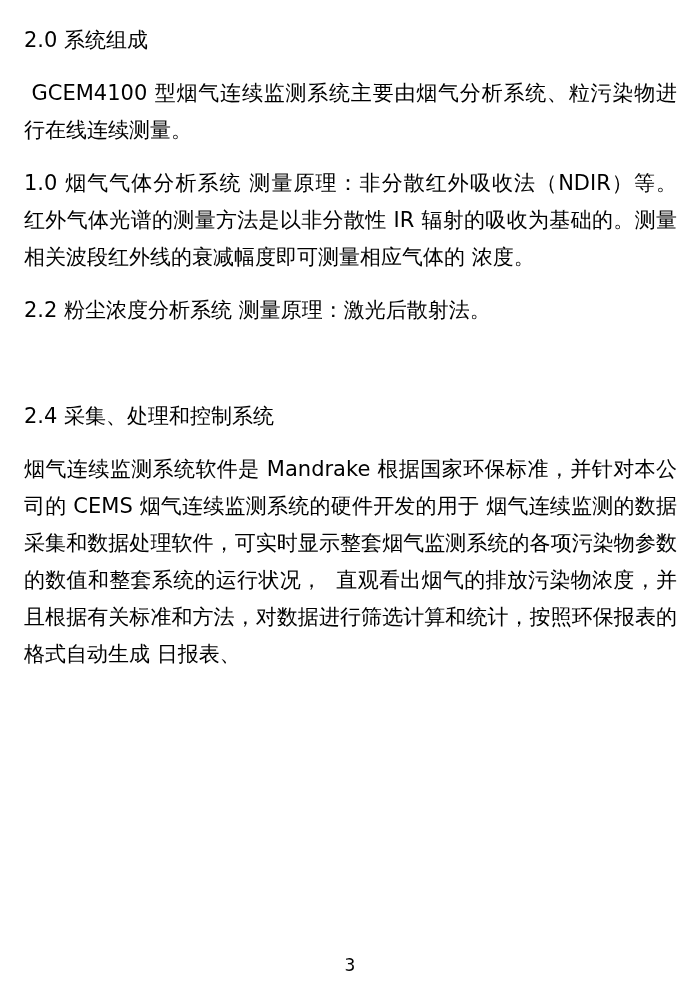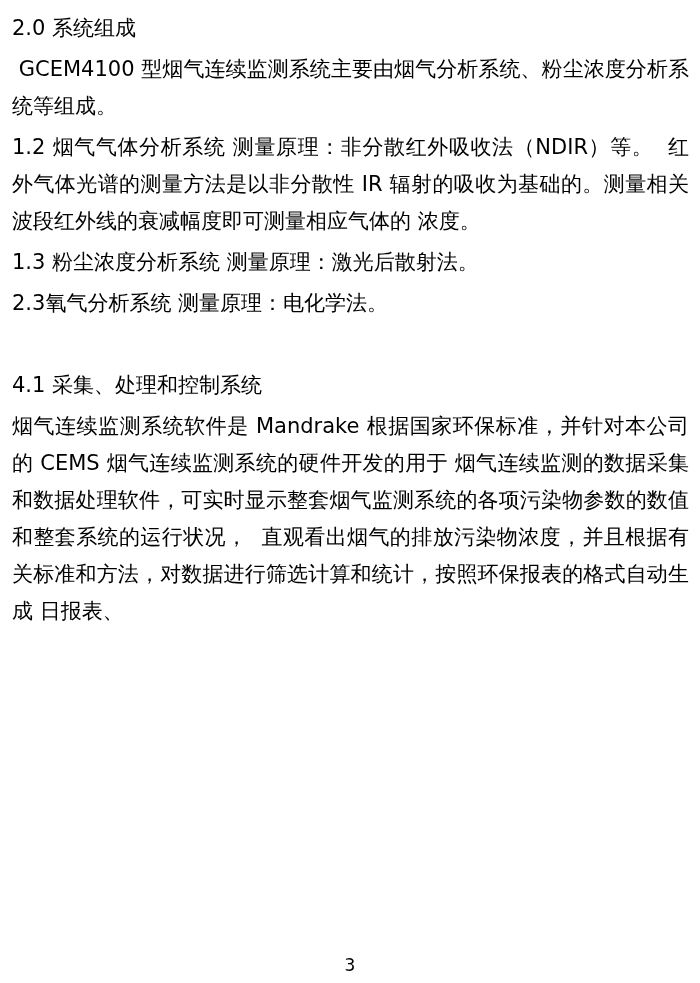--- a/index.html
+++ b/index.html
@@ -18,21 +18,21 @@
   }
   .content {
     position: absolute;
     top: 6px;
     left: 8px;
     width: 685px;
     font-size: 21px;
     line-height: 37px;
   }
   .para {
-    margin: 4px;
+    margin: 16px;
     text-align: justify;
     text-justify: inter-character;
     white-space: pre-wrap;
     word-break: break-word;
   }
   .spacer {
     height: 37px;
   }
   .footer {
     position: absolute;
@@ -44,22 +44,21 @@
     line-height: 20px;
     color: #000000;
   }
 </style>
 </head>
 <body>
 
 <div class="page">
   <div class="content">
     <div class="para">2.0 系统组成</div>
-    <div class="para"> GCEM4100 型烟气连续监测系统主要由烟气分析系统、粉尘浓度分析系统等组成。</div>
-    <div class="para">1.2 烟气气体分析系统 测量原理：非分散红外吸收法（NDIR）等。  红外气体光谱的测量方法是以非分散性 IR 辐射的吸收为基础的。测量相关波段红外线的衰减幅度即可测量相应气体的 浓度。</div>
-    <div class="para">1.3 粉尘浓度分析系统 测量原理：激光后散射法。</div>
-    <div class="para">2.3氧气分析系统 测量原理：电化学法。</div>
+    <div class="para"> GCEM4100 型烟气连续监测系统主要由烟气分析系统、粒污染物进行在线连续测量。</div>
+    <div class="para">1.0 烟气气体分析系统 测量原理：非分散红外吸收法（NDIR）等。  红外气体光谱的测量方法是以非分散性 IR 辐射的吸收为基础的。测量相关波段红外线的衰减幅度即可测量相应气体的 浓度。</div>
+    <div class="para">2.2 粉尘浓度分析系统 测量原理：激光后散射法。</div>
     <div class="spacer"></div>
-    <div class="para">4.1 采集、处理和控制系统</div>
+    <div class="para">2.4 采集、处理和控制系统</div>
     <div class="para">烟气连续监测系统软件是 Mandrake 根据国家环保标准，并针对本公司的 CEMS 烟气连续监测系统的硬件开发的用于 烟气连续监测的数据采集和数据处理软件，可实时显示整套烟气监测系统的各项污染物参数的数值和整套系统的运行状况，  直观看出烟气的排放污染物浓度，并且根据有关标准和方法，对数据进行筛选计算和统计，按照环保报表的格式自动生成 日报表、</div>
   </div>
   <div class="footer">3</div>
 </div>
 
 </body></html>

